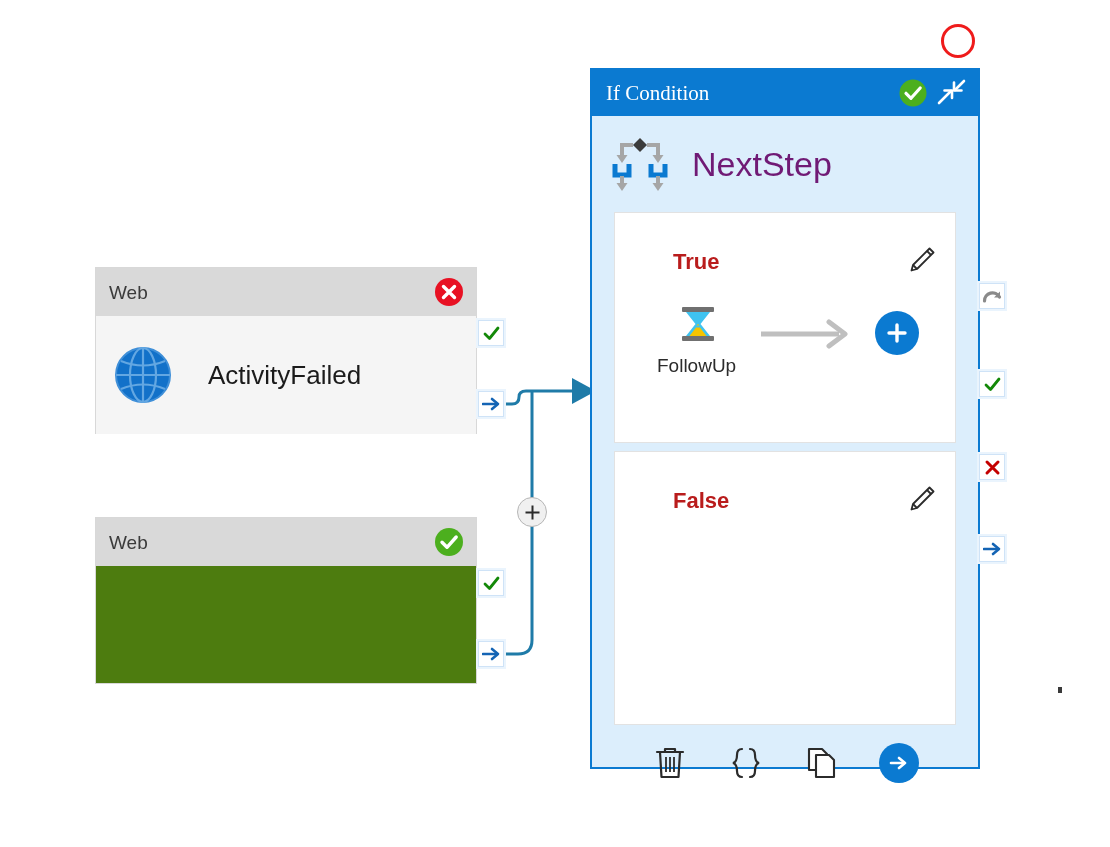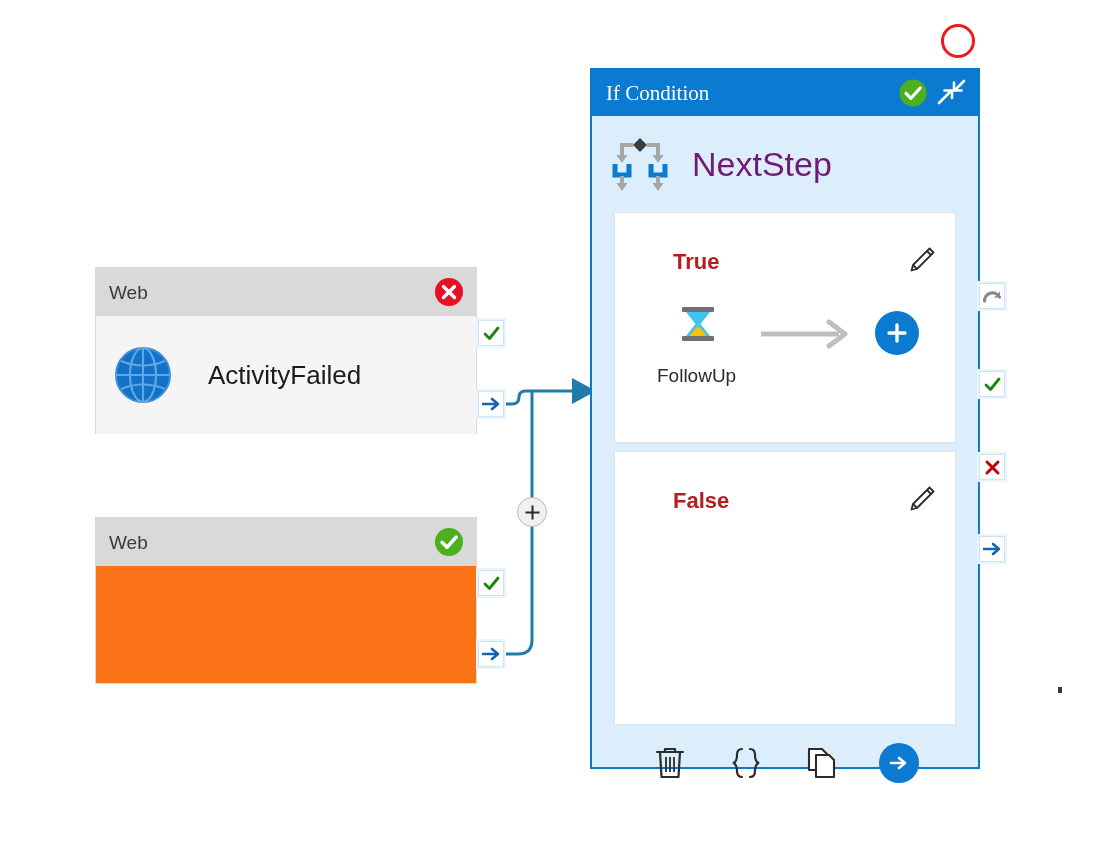--- a/index.html
+++ b/index.html
@@ -18,21 +18,21 @@
   .canvas {
     position: absolute;
     inset: 0;
   }
 
   
   .web-card {
     position: absolute;
     width: 382px;
     height: 167px;
-    background: #f97316;
+    background: #4d7c0f;
     border: 1px solid #d8d8d8;
     box-sizing: border-box;
   }
   .web-card-header {
     height: 48px;
     background: #d9d9d9;
     display: flex;
     align-items: center;
     padding: 0 12px 0 13px;
     box-sizing: border-box;
@@ -174,21 +174,21 @@
     width: 86px;
     display: flex;
     flex-direction: column;
     align-items: center;
     flex: none;
   }
   .hourglass-icon { width: 38px; height: 38px; }
   .step-label {
     font-size: 19px;
     color: #2b2b2b;
-    margin-top: 22px;
+    margin-top: 12px;
     text-align: left;
     line-height: 1.15;
     width: 82px;
     word-break: break-all;
   }
   .flow-arrow {
     width: 92px;
     height: 30px;
     margin-top: 14px;
     margin-left: 18px;

